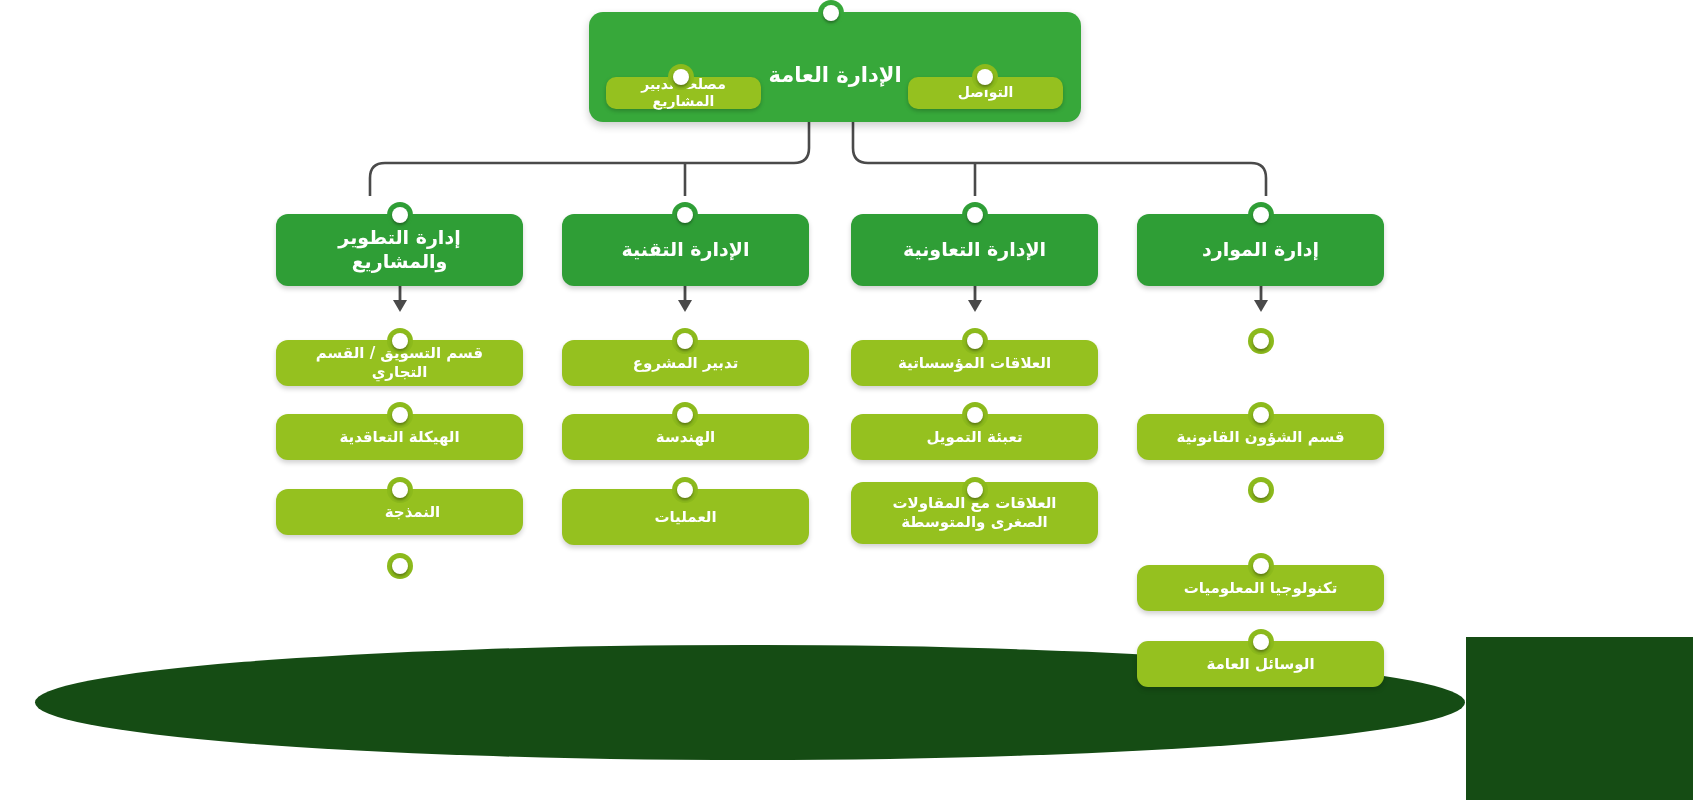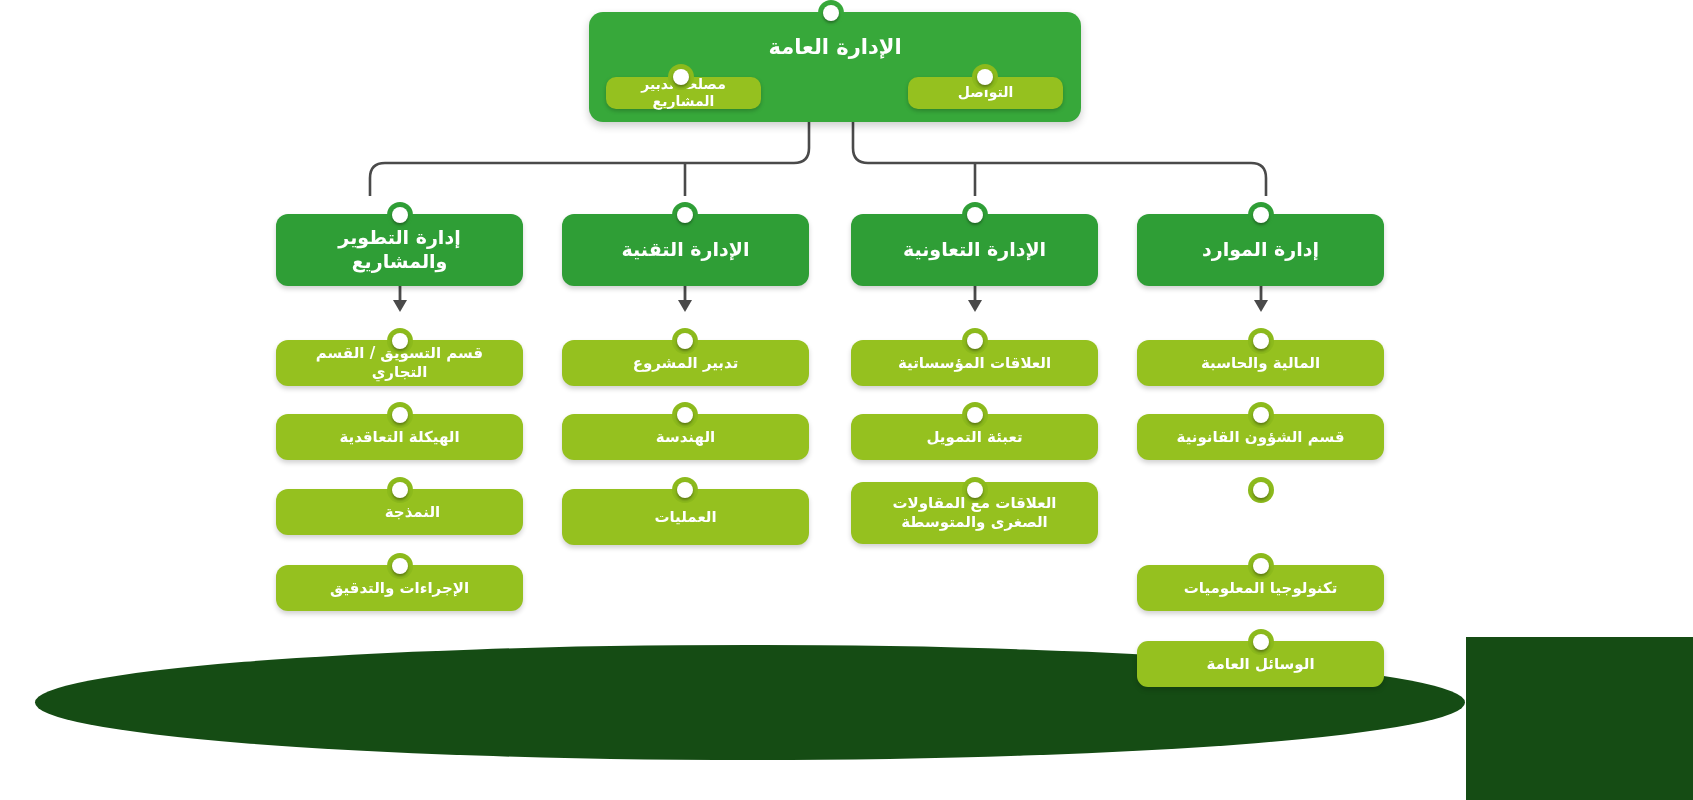--- a/index.html
+++ b/index.html
@@ -129,21 +129,21 @@
       <path d="M 1261 265 L 1261 300"></path>
     </g>
     <g fill="#4a4a4a">
       <path d="M 400 312 l -7 -12 l 14 0 z"></path>
       <path d="M 685 312 l -7 -12 l 14 0 z"></path>
       <path d="M 975 312 l -7 -12 l 14 0 z"></path>
       <path d="M 1261 312 l -7 -12 l 14 0 z"></path>
     </g>
   </svg>
 
-  <div class="node root" style="left:589px;top:12px;width:492px;height:110px;">
+  <div class="node root" style="left:589px;top:12px;width:492px;height:110px;align-items:center;">
     <span>الإدارة العامة</span>
   </div>
   <div class="knob rootknob" style="left:818px;top:0px;">
     <span class="ring"></span>
       <span class="dot"></span>
   </div>
 
   <div class="node rootsub" style="left:908px;top:77px;width:155px;height:32px;">
     <span>التواصل</span>
   </div>
@@ -161,23 +161,20 @@
   </div>
 
   <div class="node dept" style="left:1137px;top:214px;width:247px;height:72px;">
     <span>إدارة الموارد</span>
   </div>
   <div class="knob dark" style="left:1248px;top:202px;">
     <span class="ring"></span>
       <span class="dot"></span>
   </div>
 
-  <div class="node sub" style="left:1137px;top:340px;width:247px;height:46px;">
-    <span>المالية والحاسبة</span>
-  </div>
   <div class="knob light" style="left:1248px;top:328px;">
     <span class="ring"></span>
       <span class="dot"></span>
   </div>
 
   <div class="node sub" style="left:1137px;top:414px;width:247px;height:46px;">
     <span>قسم الشؤون القانونية</span>
   </div>
   <div class="knob light" style="left:1248px;top:402px;">
     <span class="ring"></span>
@@ -294,21 +291,18 @@
   </div>
 
   <div class="node sub" style="left:276px;top:489px;width:247px;height:46px;padding-left:40px;">
     <span>النمذجة</span>
   </div>
   <div class="knob light" style="left:387px;top:477px;">
     <span class="ring"></span>
       <span class="dot"></span>
   </div>
 
-  <div class="node sub" style="left:276px;top:565px;width:247px;height:46px;">
-    <span>الإجراءات والتدقيق</span>
-  </div>
   <div class="knob light" style="left:387px;top:553px;">
     <span class="ring"></span>
       <span class="dot"></span>
   </div>
 
 </div>
 
 </body></html>

